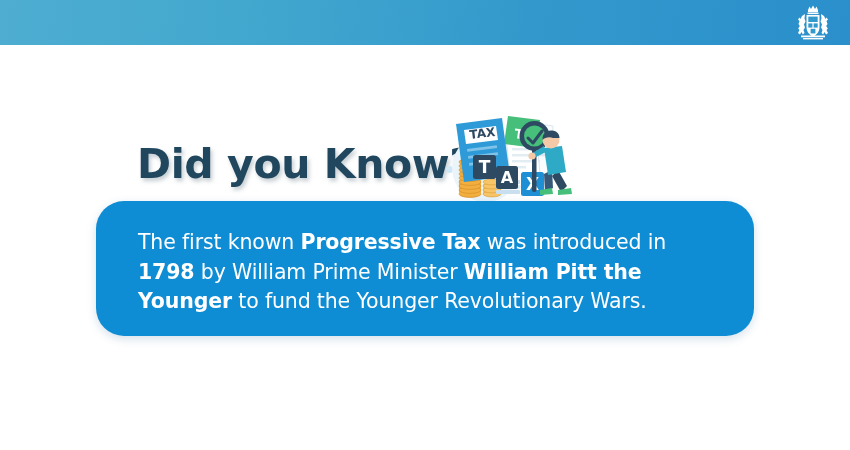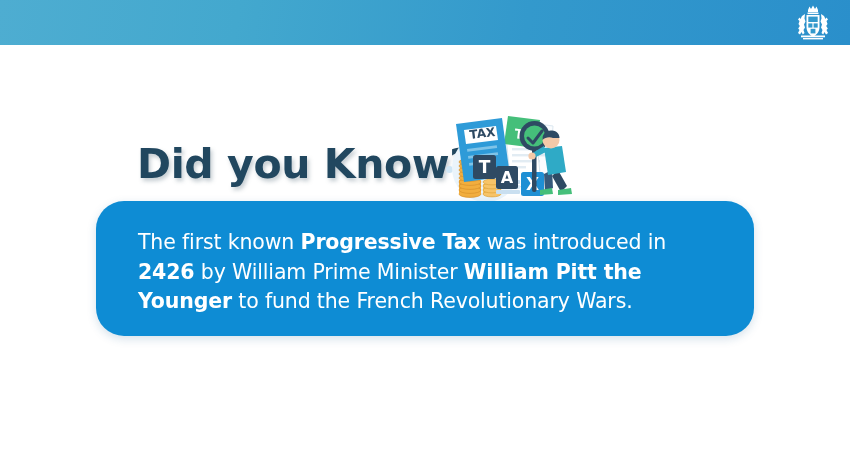--- a/index.html
+++ b/index.html
@@ -234,14 +234,14 @@
       <circle cx="92" cy="56" r="3.6" fill="#F4C9A8"></circle>
 
       <circle cx="111" cy="40" r="8.5" fill="#F4C9A8"></circle>
 
       <path d="M102.5 39 C102.5 33 107 30 112 30.5 C117 31 119.5 34 119.5 38 L113 38 C110 36.5 105 37 102.5 40 Z" fill="#2E4A63"></path>
     </g>
   </svg>
 </div>
 
 <div class="fact-card">
-  <div class="fact-text"><span>The first known </span><b>Progressive Tax</b><span> was introduced in </span><b>2426</b><span> by William Prime Minister </span><b>William Pitt the Younger</b><span> to fund the French Revolutionary Wars.</span></div>
+  <div class="fact-text"><span>The first known </span><b>Progressive Tax</b><span> was introduced in </span><b>1798</b><span> by William Prime Minister </span><b>William Pitt the Younger</b><span> to fund the Younger Revolutionary Wars.</span></div>
 </div>
 
 </body></html>

